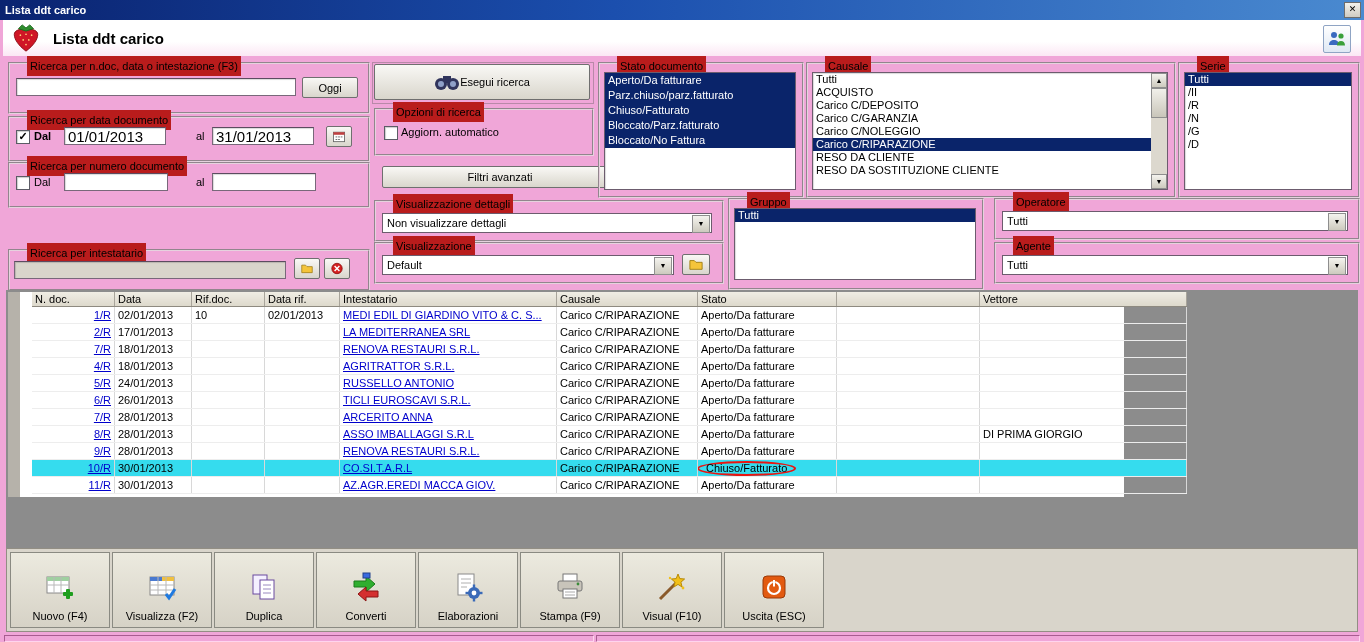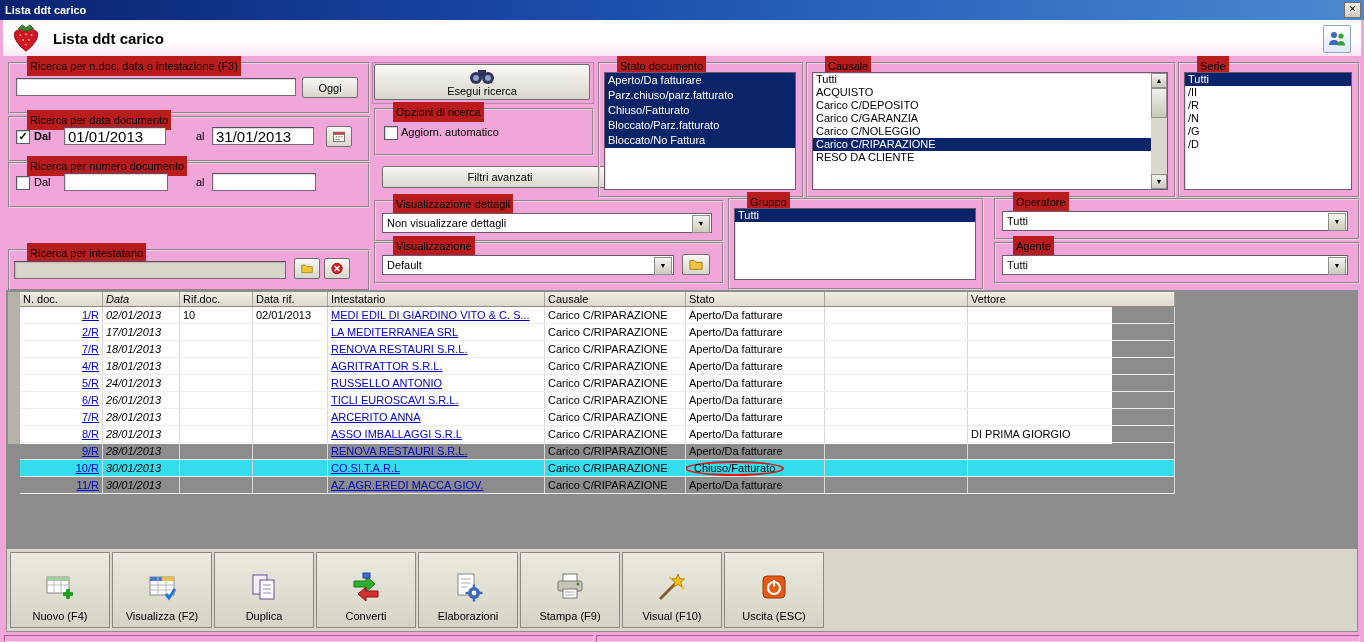--- a/index.html
+++ b/index.html
@@ -52,32 +52,32 @@
   .tall .li{height:15px;line-height:15px;}
   .li.sel{background:#0a246a;color:#fff;}
   
   .vscroll{position:absolute;right:0;top:0;bottom:0;width:16px;background:#dcd8ce;}
   .sbtn{position:absolute;left:0;width:16px;height:15px;background:linear-gradient(#f4f3ee,#cdcabe);
     border:1px solid #8e8e8e;box-sizing:border-box;font-size:7px;line-height:13px;text-align:center;}
   .sthumb{position:absolute;left:0;top:15px;width:16px;height:30px;
     background:linear-gradient(#f1f0ea,#c9c6ba);border:1px solid #8e8e8e;box-sizing:border-box;}
   
   .grid-panel{position:absolute;left:6px;top:290px;width:1352px;height:258px;background:#8c8c8c;}
-  .table-white{position:absolute;left:8px;top:292px;width:1092px;height:152px;background:#fff;
-    border-left:12px solid #b6b2aa;}
+  .table-white{position:absolute;left:8px;top:292px;width:1092px;height:205px;background:#fff;
+    border-left:12px solid #b6b2aa;padding-left:12px;}
   .row-selector-strip{position:absolute;left:8px;top:292px;width:12px;height:205px;}
   table.grid{border-collapse:collapse;table-layout:fixed;width:1092px;font-size:11px;}
   table.grid th{background:linear-gradient(#f0ede4,#ddd9cc);border-right:1px solid #a8a49a;
     border-bottom:1px solid #8e8a80;height:14px;font-weight:normal;text-align:left;
     padding:0 3px;white-space:nowrap;overflow:hidden;}
   table.grid td{height:16px;border-right:1px solid #d8d8d8;border-bottom:1px solid #ededed;
     padding:0 3px;white-space:nowrap;overflow:hidden;}
   .c-ndoc{width:76px;text-align:right;}
   th.c-ndoc{text-align:right;}
-  .c-data{width:70px;font-style:italic;}
+  .c-data{width:70px;}
   .c-rif{width:66px;}
   .c-datarif{width:68px;}
   .c-int{width:210px;}
   .c-caus{width:134px;}
   .c-stato{width:132px;}
   td.c-stato{overflow:visible;}
   .c-blank{width:136px;}
   .c-vett{width:200px;}
   .link{color:#0000cc;text-decoration:underline;cursor:pointer;}
   tr.row-selected td{background:#35dcee;}
@@ -169,21 +169,21 @@
   </svg>
 </button>
 <button class="btn" style="left:324px;top:258px;width:26px;height:21px;">
   <svg width="15" height="15" viewBox="0 0 15 15">
     <circle cx="7.5" cy="7.5" r="6.5" fill="#d42020" stroke="#8c0e0e"></circle>
     <path d="M4.5 4.5l6 6M10.5 4.5l-6 6" stroke="#fff" stroke-width="1.8"></path>
   </svg>
 </button>
 
 <div class="esegui-panel"></div>
-<button class="btn" style="left:374px;top:64px;width:216px;height:36px;flex-direction:column;">
+<button class="btn" style="left:374px;top:64px;width:216px;height:36px;">
   <svg width="26" height="18" viewBox="0 0 26 18">
     <rect x="9" y="3" width="8" height="7" fill="#30345c"></rect>
     <circle cx="7" cy="11" r="6" fill="#30345c"></circle>
       <circle cx="19" cy="11" r="6" fill="#30345c"></circle>
     <circle cx="7" cy="11" r="3" fill="#8fa0c8"></circle>
       <circle cx="19" cy="11" r="3" fill="#8fa0c8"></circle>
   </svg>
   <span>Esegui ricerca</span>
 </button>
 
@@ -232,20 +232,21 @@
 </div>
 <div class="listbox" style="left:812px;top:72px;width:354px;height:116px;">
   <div style="position:absolute;left:0;top:0;right:16px;bottom:0;overflow:hidden;">
       <div class="li">Tutti</div>
       <div class="li">ACQUISTO</div>
       <div class="li">Carico C/DEPOSITO</div>
       <div class="li">Carico C/GARANZIA</div>
       <div class="li">Carico C/NOLEGGIO</div>
       <div class="li sel">Carico C/RIPARAZIONE</div>
       <div class="li">RESO DA CLIENTE</div>
+      <div class="li">RESO DA SOSTITUZIONE CLIENTE</div>
     </div>
   <div class="vscroll">
     <div class="sbtn" style="top:0;">▲</div>
     <div class="sthumb"></div>
     <div class="sbtn" style="bottom:0;">▼</div>
   </div>
 </div>
 
 <div class="group" style="left:1178px;top:62px;width:178px;height:132px;">
   <span class="legend">Serie</span>

